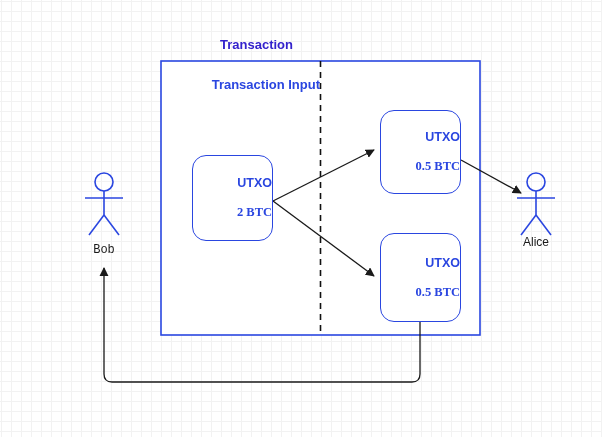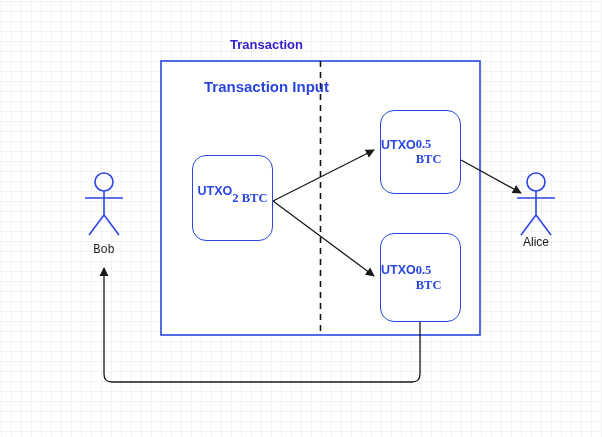--- a/index.html
+++ b/index.html
@@ -33,56 +33,56 @@
     height: 437px;
   }
   .node-label {
     position: absolute;
     font-weight: bold;
     white-space: nowrap;
     line-height: 1.15;
   }
   
   #title-transaction {
-    left: 16px;
+    left: 6px;
     top: 38px;
     width: 501px;
     text-align: center;
     color: #3322cc;
     font-size: 13px;
   }
   
   #label-tx-input {
     left: 161px;
     top: 78px;
     width: 159px;
-    text-align: left;
+    text-align: right;
     color: #2a46e0;
-    font-size: 15px;
-    padding-left: 43px;
+    font-size: 13px;
   }
   #label-tx-output {
     left: 320px;
     top: 78px;
     width: 160px;
     text-align: center;
     color: #2a46e0;
     font-size: 13px;
   }
   
   .utxo-box {
     position: absolute;
     border: 1.6px solid #2a46e0;
     border-radius: 14px;
     background: #ffffff;
     box-sizing: border-box;
     display: flex;
-    flex-direction: row;
-    align-items: center;
+    flex-direction: column;
+    align-items: flex-end;
     justify-content: center;
+    padding-left: 12px;
   }
   .utxo-box .utxo-title {
     color: #2a46e0;
     font-size: 12.5px;
     font-weight: bold;
     margin-bottom: 15px;
   }
   .utxo-box .utxo-amount {
     color: #2a46e0;
     font-size: 12.5px;

